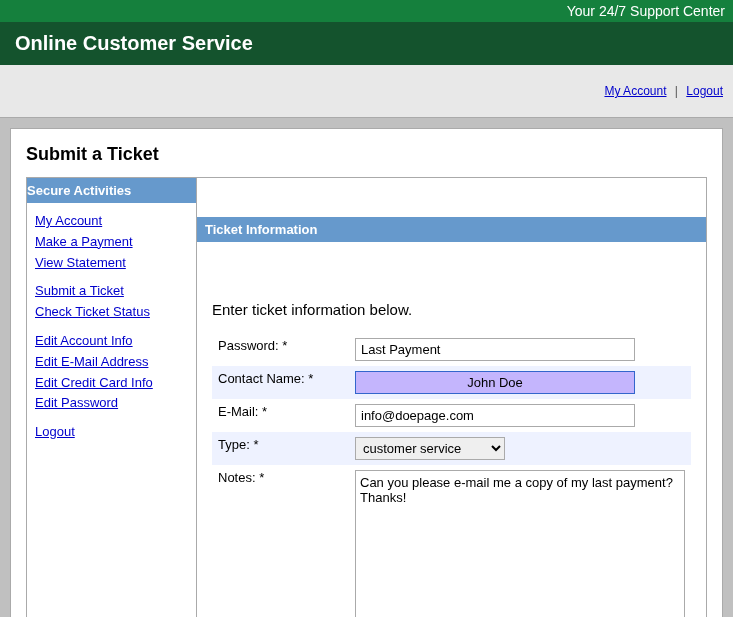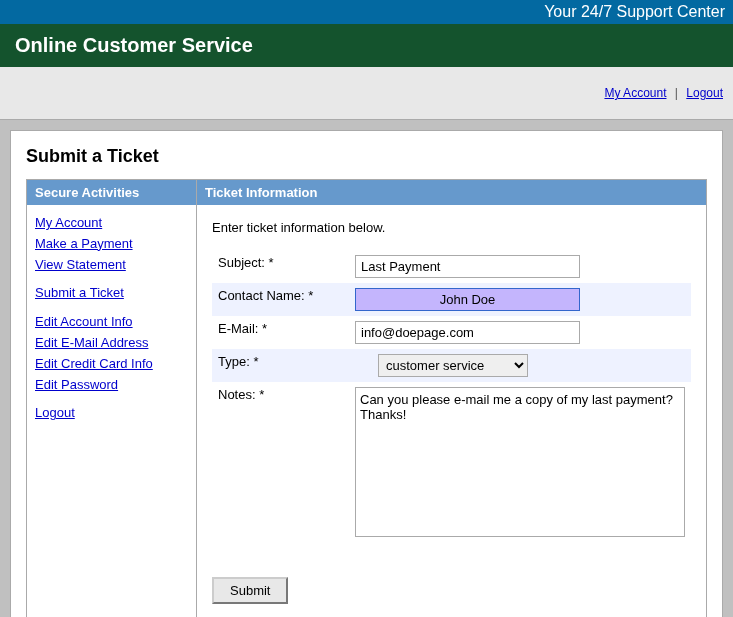--- a/index.html
+++ b/index.html
@@ -5,25 +5,25 @@
     * { margin: 0; padding: 0; box-sizing: border-box; }
     body {
       font-family: Arial, sans-serif;
       font-size: 13px;
       background: #c0c0c0;
       color: #000;
     }
 
     
     #top-bar {
-      background: #0369a1;
+      background: #15803d;
       color: #fff;
       text-align: right;
       padding: 3px 8px;
-      font-size: 16px;
+      font-size: 14px;
     }
 
     
     #header {
       background: #14532d;
       color: #fff;
       padding: 10px 15px;
       font-size: 20px;
       font-weight: bold;
     }
@@ -72,21 +72,21 @@
       width: 170px;
       min-width: 170px;
       border-right: 1px solid #aaa;
       background: #fff;
     }
 
     #sidebar-header {
       background: #6699cc;
       color: #fff;
       font-weight: bold;
-      padding: 5px 8px;
+      padding: 5px 0;
       font-size: 13px;
     }
 
     #sidebar-links {
       padding: 8px;
     }
 
     .sidebar-group {
       margin-bottom: 8px;
     }
@@ -105,29 +105,31 @@
       flex: 1;
       background: #fff;
     }
 
     #ticket-panel-header {
       background: #6699cc;
       color: #fff;
       font-weight: bold;
       padding: 5px 8px;
       font-size: 13px;
+      margin-top: 39px;
     }
 
     #ticket-panel-body {
       padding: 15px;
     }
 
     #intro-text {
       margin-bottom: 15px;
-      font-size: 13px;
+      font-size: 15px;
+      margin-top: 44px;
     }
 
     
     .form-table {
       width: 100%;
       border-collapse: collapse;
     }
 
     .form-table tr td {
       padding: 5px 6px;
@@ -139,40 +141,39 @@
     }
 
     .label-cell {
       width: 140px;
       font-weight: normal;
       white-space: nowrap;
       padding-top: 7px;
     }
 
     .input-cell input[type="text"] {
-      width: 225px;
+      width: 280px;
       border: 1px solid #aaa;
       padding: 3px 5px;
       font-size: 13px;
       font-family: Arial, sans-serif;
     }
 
     .input-cell input[type="text"].highlighted {
       background: #c4b5fd;
       border: 1px solid #3366cc;
       text-align: center;
     }
 
     .input-cell select {
       width: 150px;
       border: 1px solid #aaa;
       padding: 2px 3px;
       font-size: 13px;
       font-family: Arial, sans-serif;
-      margin-left: 23px;
     }
 
     .input-cell textarea {
       width: 330px;
       height: 150px;
       border: 1px solid #aaa;
       padding: 4px;
       font-size: 13px;
       font-family: Arial, sans-serif;
       resize: none;
@@ -225,20 +226,21 @@
       <div id="sidebar-links">
 
         <div class="sidebar-group">
           <a>My Account</a>
           <a>Make a Payment</a>
           <a>View Statement</a>
         </div>
 
         <div class="sidebar-group">
           <a>Submit a Ticket</a>
+          <a>Check Ticket Status</a>
         </div>
 
         <div class="sidebar-group">
           <a>Edit Account Info</a>
           <a>Edit E-Mail Address</a>
           <a>Edit Credit Card Info</a>
           <a>Edit Password</a>
         </div>
 
         <div class="sidebar-group">
@@ -250,21 +252,21 @@
 
     <div id="ticket-panel">
       <div id="ticket-panel-header">Ticket Information</div>
       <div id="ticket-panel-body">
 
         <div id="intro-text">Enter ticket information below.</div>
 
         <table class="form-table">
           <tbody>
               <tr>
-            <td class="label-cell">Subject: *</td>
+            <td class="label-cell">Password: *</td>
             <td class="input-cell">
               <input type="text" value="Last Payment" style="">
             </td>
           </tr>
           <tr>
             <td class="label-cell">Contact Name: *</td>
             <td class="input-cell">
               <input type="text" class="highlighted" value="John Doe" style="">
             </td>
           </tr>

